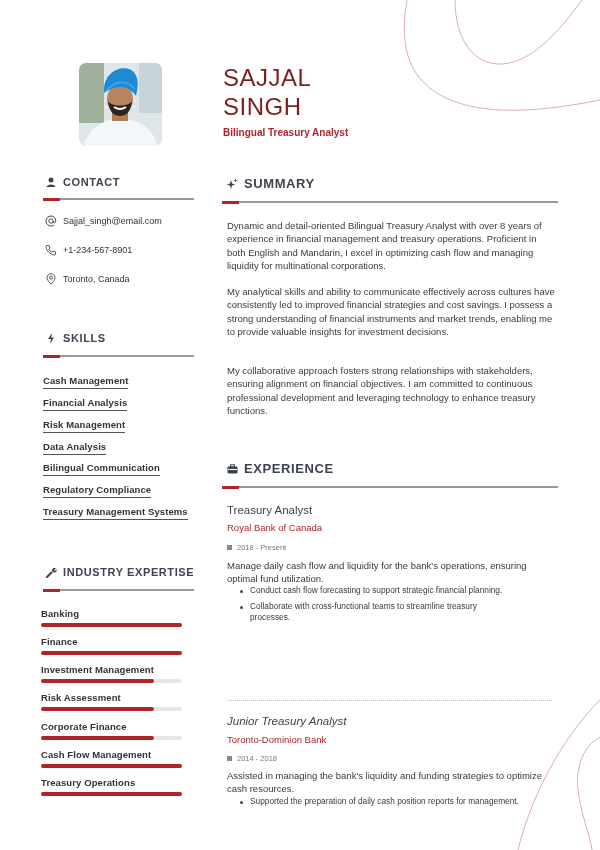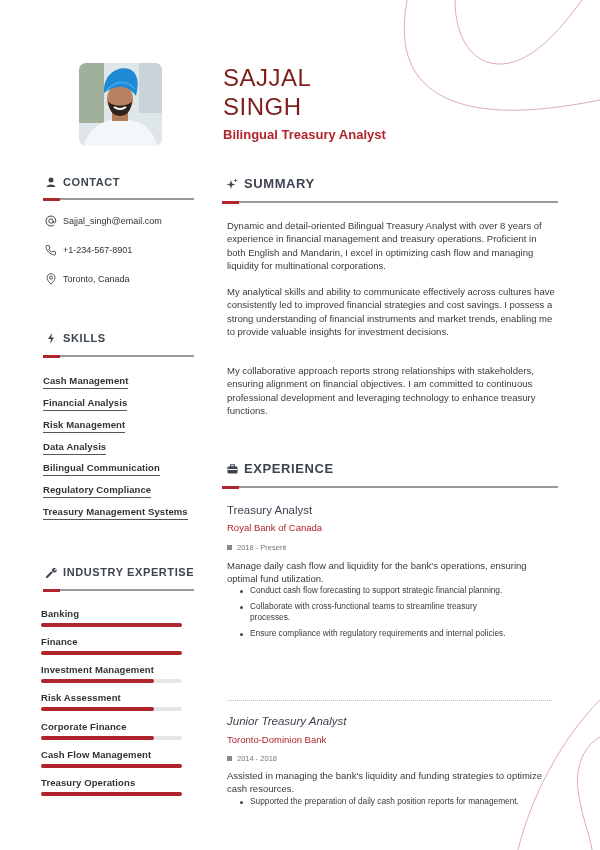--- a/index.html
+++ b/index.html
@@ -2,21 +2,21 @@
 <html><head>
 <meta charset="utf-8">
 <style>
   * { box-sizing: border-box; margin: 0; padding: 0; }
   html, body { width: 600px; height: 850px; background: #ffffff; overflow: hidden; }
   body { position: relative; font-family: "Liberation Sans", sans-serif; color: #3a3f47; }
   .deco { position: absolute; left: 0; top: 0; width: 600px; height: 850px; pointer-events: none; }
 
   .photo { position: absolute; left: 79px; top: 63px; width: 83px; height: 83px; border-radius: 7px; overflow: hidden; }
   .name { position: absolute; left: 223px; top: 63px; font-size: 24px; line-height: 29px; color: #7f1d1d; letter-spacing: 0.5px; }
-  .role { position: absolute; left: 223px; top: 127px; font-size: 13px; font-weight: bold; color: #b0252b; }
+  .role { position: absolute; left: 223px; top: 127px; font-size: 10px; font-weight: bold; color: #b0252b; }
 
   .sec-head { position: absolute; display: flex; align-items: center; font-weight: bold; color: #3d4450; letter-spacing: 0.6px; }
   .sec-head .ico { display: inline-flex; width: 12px; margin-right: 6px; justify-content: center; }
   .sec-line { position: absolute; height: 2px; background: #9a9a9a; }
   .sec-line::before { content: ""; position: absolute; left: 0; top: -0.5px; width: 17px; height: 3px; background: #b0252b; }
 
   .left-head { font-size: 11px; left: 45px; }
   .right-head { font-size: 13px; left: 226px; }
 
   .contact-item { position: absolute; left: 45px; display: flex; align-items: center; font-size: 9px; color: #333; }
@@ -188,21 +188,21 @@
         <path d="M 5 2 L 6 5.5 L 9.5 6.5 L 6 7.5 L 5 11 L 4 7.5 L 0.5 6.5 L 4 5.5 Z" fill="#3d4450"></path>
         <path d="M 9.5 0.5 L 10 2 L 11.5 2.5 L 10 3 L 9.5 4.5 L 9 3 L 7.5 2.5 L 9 2 Z" fill="#3d4450"></path>
       </svg>
   </span>
   <span>SUMMARY</span>
 </div>
 <div class="sec-line" style="left:222px; top:201px; width:336px;"></div>
 
 <div class="para" style="top:219px;">Dynamic and detail-oriented Bilingual Treasury Analyst with over 8 years of experience in financial management and treasury operations. Proficient in both English and Mandarin, I excel in optimizing cash flow and managing liquidity for multinational corporations.</div>
 <div class="para" style="top:285px;">My analytical skills and ability to communicate effectively across cultures have consistently led to improved financial strategies and cost savings. I possess a strong understanding of financial instruments and market trends, enabling me to provide valuable insights for investment decisions.</div>
-<div class="para" style="top:364px;">My collaborative approach reports strong relationships with stakeholders, ensuring alignment on financial objectives. I am committed to continuous professional development and leveraging technology to enhance treasury functions.</div>
+<div class="para" style="top:364px;">My collaborative approach fosters strong relationships with stakeholders, ensuring alignment on financial objectives. I am committed to continuous professional development and leveraging technology to enhance treasury functions.</div>
 
 <div class="sec-head right-head" style="top:461px;">
   <span class="ico">
     <svg width="11" height="10" viewBox="0 0 11 10">
         <rect x="0.5" y="2.5" width="10" height="7" rx="1" fill="#3d4450"></rect>
         <rect x="3.5" y="0.8" width="4" height="2.2" fill="none" stroke="#3d4450" stroke-width="1"></rect>
         <rect x="1" y="5" width="9" height="1" fill="#ffffff"></rect>
       </svg>
   </span>
   <span>EXPERIENCE</span>
@@ -212,21 +212,20 @@
 <div class="job-title" style="top:504px;">Treasury Analyst</div>
 <div class="job-company" style="top:522px;">Royal Bank of Canada</div>
 <div class="job-date" style="top:543px;">
   <span class="dico"></span>
   <span>2018 - Present</span>
 </div>
 <div class="job-desc" style="top:559px;">Manage daily cash flow and liquidity for the bank's operations, ensuring optimal fund utilization.</div>
 <ul class="bullets" style="top:585px;">
   <li style="margin-bottom:5px;">Conduct cash flow forecasting to support strategic financial planning.</li>
   <li style="margin-bottom:5px; padding-right:40px;">Collaborate with cross-functional teams to streamline treasury processes.</li>
-  <li>Ensure compliance with regulatory requirements and internal policies.</li>
 </ul>
 <div class="dotted" style="top:700px;"></div>
 
 <div class="job-title" style="top:715px;font-style:italic;">Junior Treasury Analyst</div>
 <div class="job-company" style="top:734px;">Toronto-Dominion Bank</div>
 <div class="job-date" style="top:754px;">
   <span class="dico"></span>
   <span>2014 - 2018</span>
 </div>
 <div class="job-desc" style="top:769px;">Assisted in managing the bank's liquidity and funding strategies to optimize cash resources.</div>

